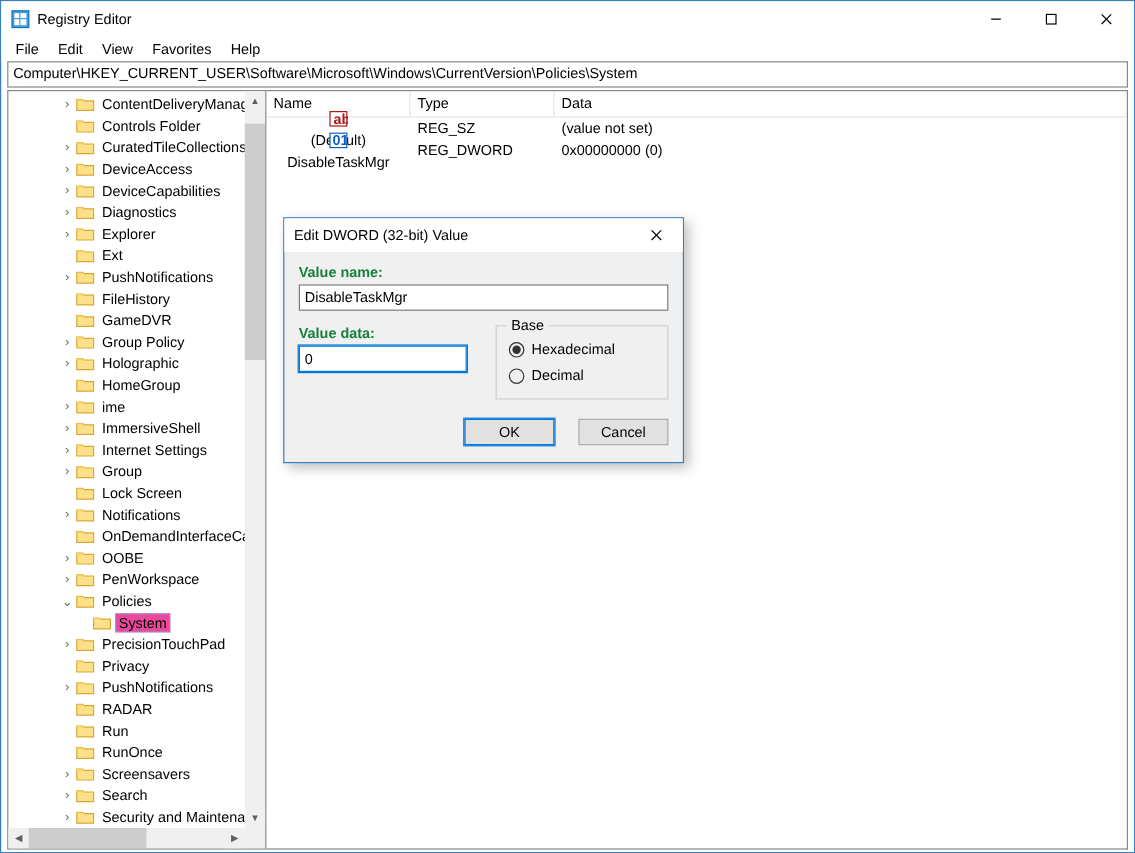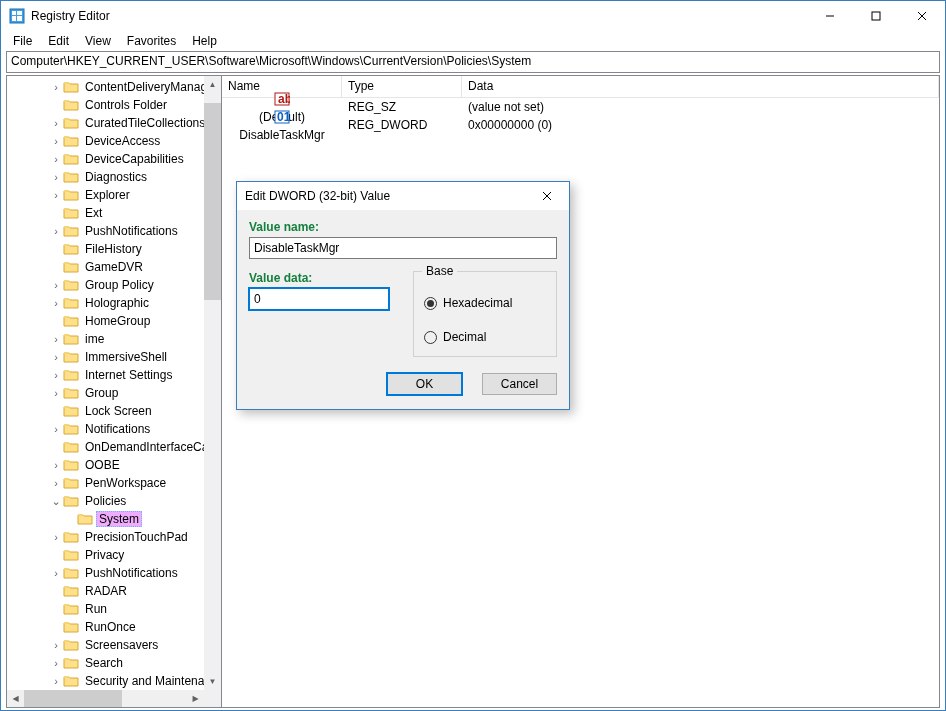--- a/index.html
+++ b/index.html
@@ -22,21 +22,21 @@
 
 .main { display: flex; height: calc(100% - 30px - 20px - 24px - 2px); margin: 0 5px 5px 5px; }
 .tree-pane { width: 216px; border: 1px solid #828790; overflow: hidden; position: relative; background: #fff; }
 .tree-scroll { height: 100%; overflow: hidden; }
 .tree { padding: 2px 0; }
 .tree-row { display: flex; align-items: center; height: 18px; white-space: nowrap; padding-right: 4px; }
 .tw { width: 14px; text-align: center; color: #666; font-size: 11px; display: inline-block; }
 .tw.empty { color: transparent; }
 .folder-ico { width: 16px; height: 14px; margin-right: 3px; display: inline-flex; align-items: center; }
 .node-label { padding: 1px 3px; }
-.node-label.selected { background: #f0abfc; border: 1px dotted #69b6ff; padding: 0 2px; }
+.node-label.selected { background: #ec4899; border: 1px dotted #69b6ff; padding: 0 2px; }
 
 
 .vscroll { position: absolute; right: 0; top: 0; bottom: 17px; width: 17px; background: #f0f0f0; display: flex; flex-direction: column; }
 .hscroll { position: absolute; left: 0; right: 17px; bottom: 0; height: 17px; background: #f0f0f0; display: flex; }
 .scroll-corner { position: absolute; right: 0; bottom: 0; width: 17px; height: 17px; background: #f0f0f0; }
 .sbtn { width: 17px; height: 17px; background: #f0f0f0; display: flex; align-items: center; justify-content: center; color: #606060; font-size: 8px; }
 .sthumb-v { background: #cdcdcd; width: 100%; }
 .strack { flex: 1; position: relative; }
 .sthumb-h { background: #cdcdcd; height: 100%; }
 
@@ -60,21 +60,21 @@
 .dlg-title span { flex: 1; }
 .dlg-close { width: 28px; height: 28px; display: flex; align-items: center; justify-content: center; }
 .dlg-body { padding: 10px 12px 14px 12px; }
 .field-label { margin-bottom: 3px; color: #15803d; font-weight: bold; }
 .text-input { width: 100%; height: 22px; border: 1px solid #7a7a7a; background: #fff; padding: 2px 4px; }
 .text-input.focused { border: 1px solid #0078d7; outline: 1px solid #0078d7; }
 .row2 { display: flex; gap: 24px; margin-top: 12px; }
 .col-left { width: 140px; }
 .fieldset { border: 1px solid #d0d0d0; padding: 6px 10px 10px 10px; position: relative; flex: 1; }
 .fieldset-legend { position: absolute; top: -8px; left: 8px; background: #f0f0f0; padding: 0 4px; }
-.radio-row { display: flex; align-items: center; gap: 6px; margin-top: 16px; height: 18px; }
+.radio-row { display: flex; align-items: center; gap: 6px; margin-top: 4px; height: 18px; }
 .radio { width: 13px; height: 13px; border: 1px solid #333; border-radius: 50%; display: inline-flex; align-items: center; justify-content: center; }
 .radio.checked::after { content: ""; width: 7px; height: 7px; background: #333; border-radius: 50%; }
 .dlg-buttons { display: flex; justify-content: flex-end; gap: 20px; margin-top: 16px; }
 .btn { width: 75px; height: 22px; border: 1px solid #adadad; background: #e1e1e1; display: flex; align-items: center; justify-content: center; }
 .btn.default { border: 1px solid #0078d7; outline: 1px solid #0078d7; }
 </style>
 </head>
 <body>
 
 <div class="titlebar">

